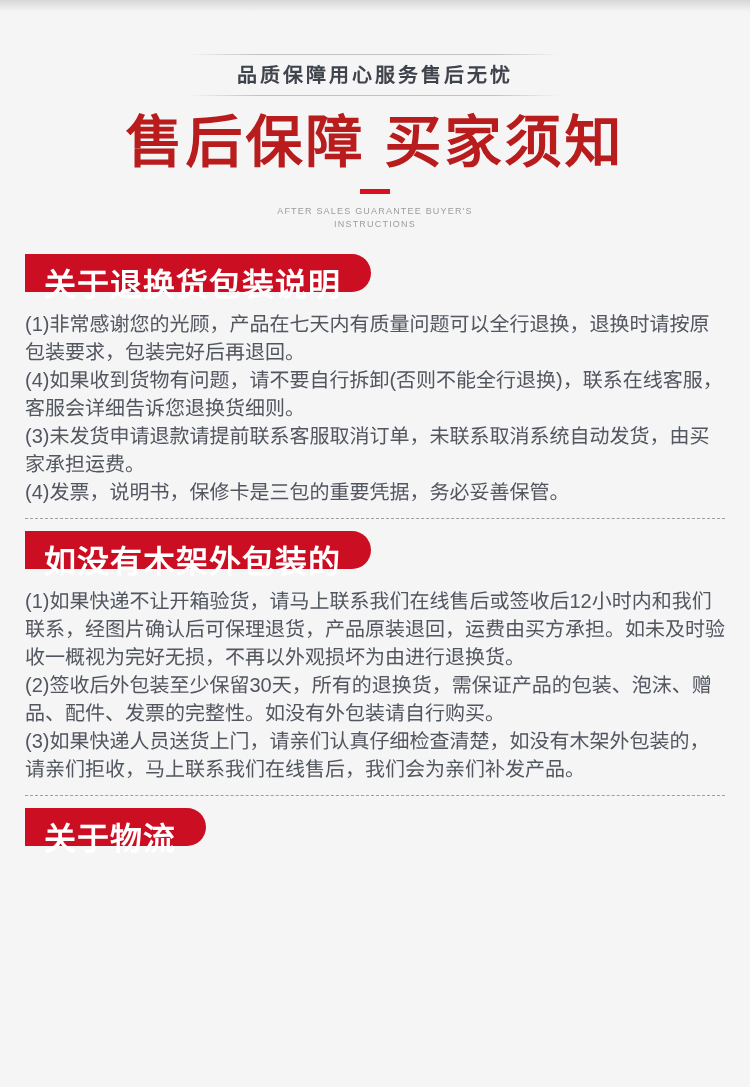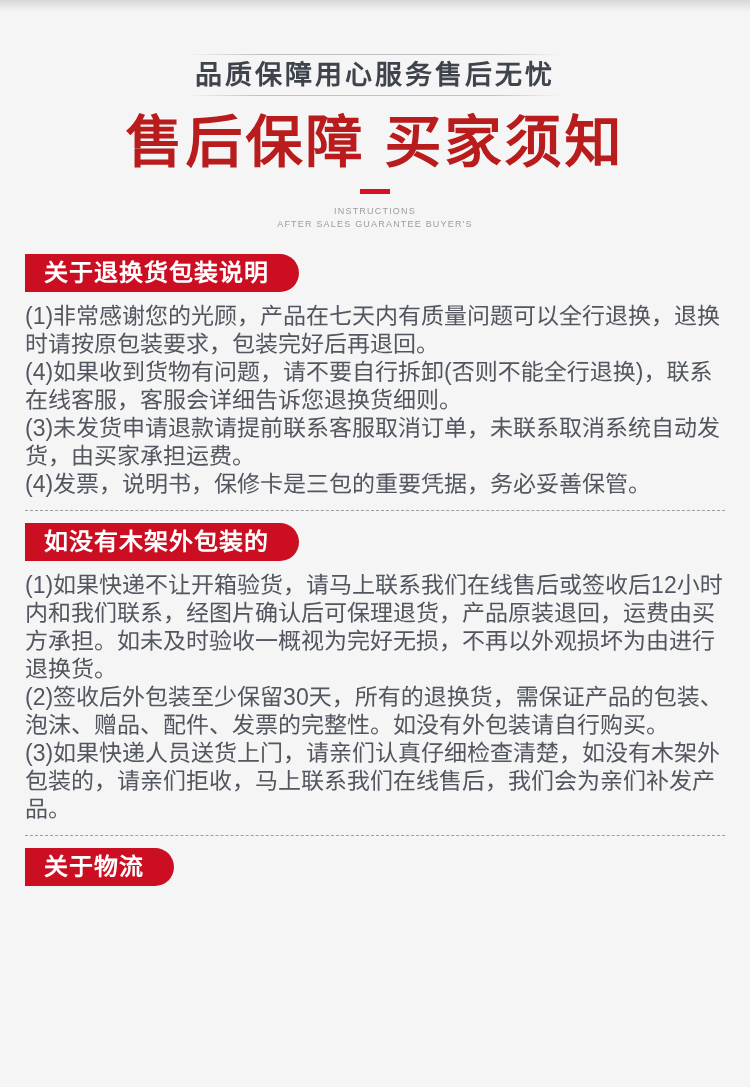--- a/index.html
+++ b/index.html
@@ -15,47 +15,47 @@
     position:absolute; top:0; left:0; right:0; height:12px;
     background:linear-gradient(180deg, rgba(190,190,193,.55), rgba(190,190,193,0));
   }
   
   .header { padding-top:54px; padding-bottom:23px; text-align:center; }
   .deco-line {
     height:1px; width:372px; margin:0 auto;
     background:linear-gradient(90deg, rgba(196,198,201,0) 0%, #c0c2c6 18%, #c0c2c6 82%, rgba(196,198,201,0) 100%);
   }
   .tagline {
-    font-size:27px; line-height:40px; font-weight:600;
+    font-size:20px; line-height:40px; font-weight:600;
     color:#3f434c; letter-spacing:3px;
   }
   .main-title {
     margin-top:2px;
     font-size:57px; line-height:88px; font-weight:bold;
     color:#b91c1c; letter-spacing:3px;
   }
   .red-dash { width:30px; height:5px; margin:3px auto 0; background:#d8101f; }
   .caption-en {
     margin-top:11px;
     font-size:9px; line-height:13px; letter-spacing:1.2px;
     color:#9c9ca0; text-transform:uppercase;
   }
   
   .sections { padding:0 25px; }
   .badge {
     display:inline-block;
     background:#cb0e22; color:#ffffff;
-    font-size:24px; font-weight:bold; letter-spacing:1px;
+    font-size:32px; font-weight:bold; letter-spacing:1px;
     line-height:38px; height:38px;
-    padding:0 30px 0 19px;
+    padding:12px 30px 0 19px;
     border-radius:0 19px 19px 0;
   }
   .badge-row { margin-bottom:10px; }
   .paras p {
-    font-size:23px; line-height:28px;
+    font-size:20px; line-height:28px;
     color:#52565f;
   }
   .divider {
     border:none;
     border-top:1px dashed #9aa0a8;
     margin:12px 0;
     height:0;
   }
 </style>
 </head>
@@ -63,22 +63,22 @@
 
 <div class="top-shadow"></div>
 
 <header class="header">
   <div class="deco-line"></div>
   <div class="tagline">品质保障用心服务售后无忧</div>
   <div class="deco-line"></div>
   <h1 class="main-title">售后保障 买家须知</h1>
   <div class="red-dash"></div>
   <div class="caption-en">
+    <div>AFTER SALES GUARANTEE BUYER'S</div>
     <div>INSTRUCTIONS</div>
-    <div>AFTER SALES GUARANTEE BUYER'S</div>
   </div>
 </header>
 
 <main class="sections" id="sections">
   <section class="section">
     <div class="badge-row">
       <span class="badge">关于退换货包装说明</span>
     </div>
     <div class="paras">
         <p>(1)非常感谢您的光顾，产品在七天内有质量问题可以全行退换，退换时请按原包装要求，包装完好后再退回。</p>

